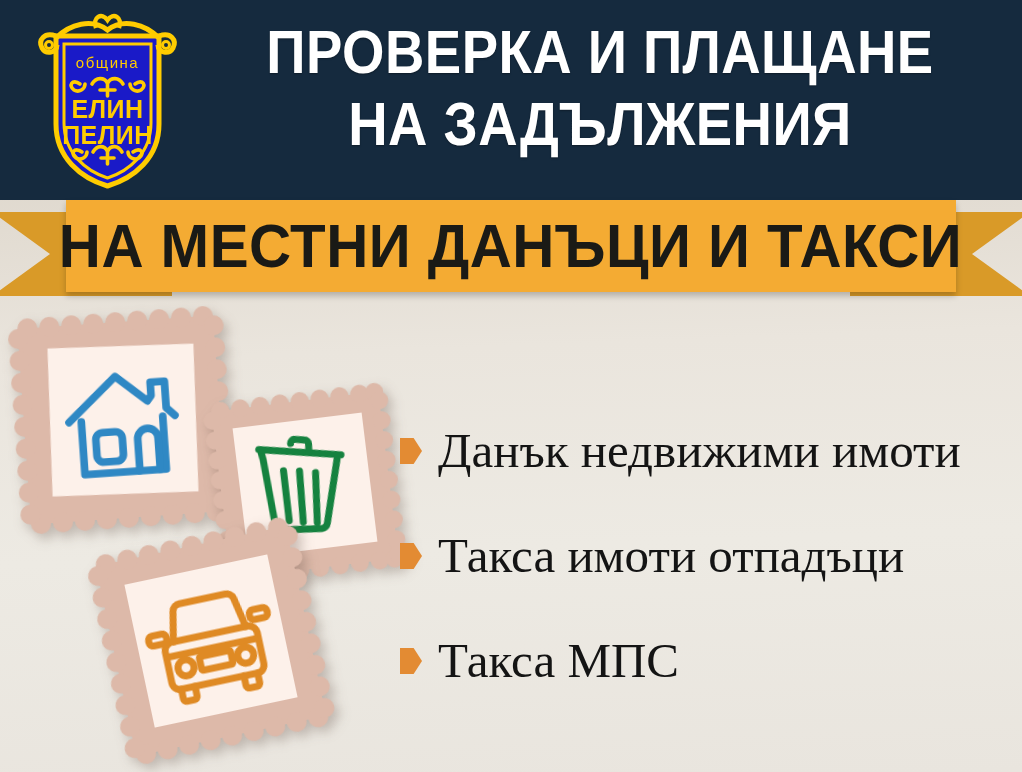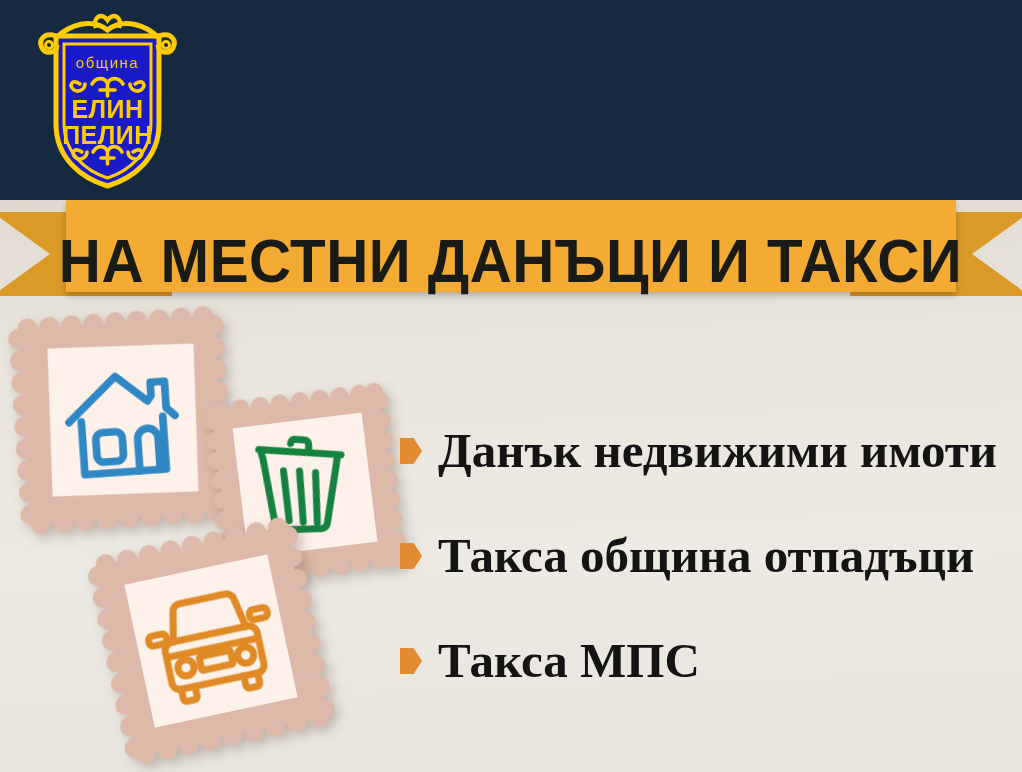--- a/index.html
+++ b/index.html
@@ -57,21 +57,21 @@
     clip-path:polygon(0 0,180px 0,180px 84px,0 84px,58px 42px);
   }
   #ribbon-tail-right{
     right:-8px;
     clip-path:polygon(0 0,180px 0,122px 42px,180px 84px,0 84px);
   }
   #ribbon-main{
     position:absolute;left:66px;top:2px;width:890px;height:92px;
     background:#f4ab33;
     box-shadow:0 4px 6px rgba(0,0,0,.22);
-    display:flex;align-items:flex-end;justify-content:center;
+    display:flex;align-items:center;justify-content:center;
   }
   #ribbon-text{
     font-family:"Liberation Sans Narrow","Liberation Sans",sans-serif;
     font-weight:bold;
     font-size:62px;
     line-height:62px;
     color:#1a1a16;
     letter-spacing:0.5px;
     transform:scaleX(0.94);
     white-space:nowrap;
@@ -99,21 +99,20 @@
     margin-right:16px;
     background:#e38b33;
     clip-path:polygon(0 0,62% 0,100% 50%,62% 100%,0 100%);
   }
   .list-label{
     font-family:"Liberation Serif","DejaVu Serif",serif;
     font-size:49px;
     line-height:56px;
     color:#141414;
     white-space:nowrap;
-    font-weight:bold;
   }
 </style>
 </head>
 <body>
 
 <div id="poster">
 
   <div class="stamp" style="left:14px;top:312px;transform:rotate(-4deg);">
     <svg width="216" height="216" viewBox="0 0 216 216" aria-hidden="true">
       <defs>
@@ -321,38 +320,42 @@
           <path d="M71 152 L84 152"></path>
           <path d="M77.5 145 L77.5 158"></path>
         </g>
 
         <text x="77.5" y="62" text-anchor="middle" fill="#ffcc00" font-family="Liberation Sans, sans-serif" font-size="15" letter-spacing="1.5">община</text>
         <text x="77.5" y="112" text-anchor="middle" fill="#ffcc00" font-family="Liberation Sans, sans-serif" font-size="25" font-weight="bold" letter-spacing="0.5">ЕЛИН</text>
         <text x="77.5" y="138" text-anchor="middle" fill="#ffcc00" font-family="Liberation Sans, sans-serif" font-size="25" font-weight="bold" letter-spacing="0.5">ПЕЛИН</text>
       </svg>
     </div>
 
+    <div id="title-block">
+      <div class="title-line">ПРОВЕРКА И ПЛАЩАНЕ</div>
+      <div class="title-line">НА ЗАДЪЛЖЕНИЯ</div>
+    </div>
   </div>
 
   <div id="ribbon">
     <div class="ribbon-tail" id="ribbon-tail-left"></div>
     <div class="ribbon-tail" id="ribbon-tail-right"></div>
     <div id="ribbon-main">
       <span id="ribbon-text">НА МЕСТНИ ДАНЪЦИ И ТАКСИ</span>
     </div>
   </div>
 
   <div id="list">
     <div class="list-item">
       <span class="bullet"></span>
       <span class="list-label">Данък недвижими имоти</span>
     </div>
     <div class="list-item">
       <span class="bullet"></span>
-      <span class="list-label">Такса община отпадъци</span>
+      <span class="list-label">Такса имоти отпадъци</span>
     </div>
     <div class="list-item">
       <span class="bullet"></span>
       <span class="list-label">Такса МПС</span>
     </div>
   </div>
 
 </div>
 
 </body></html>

